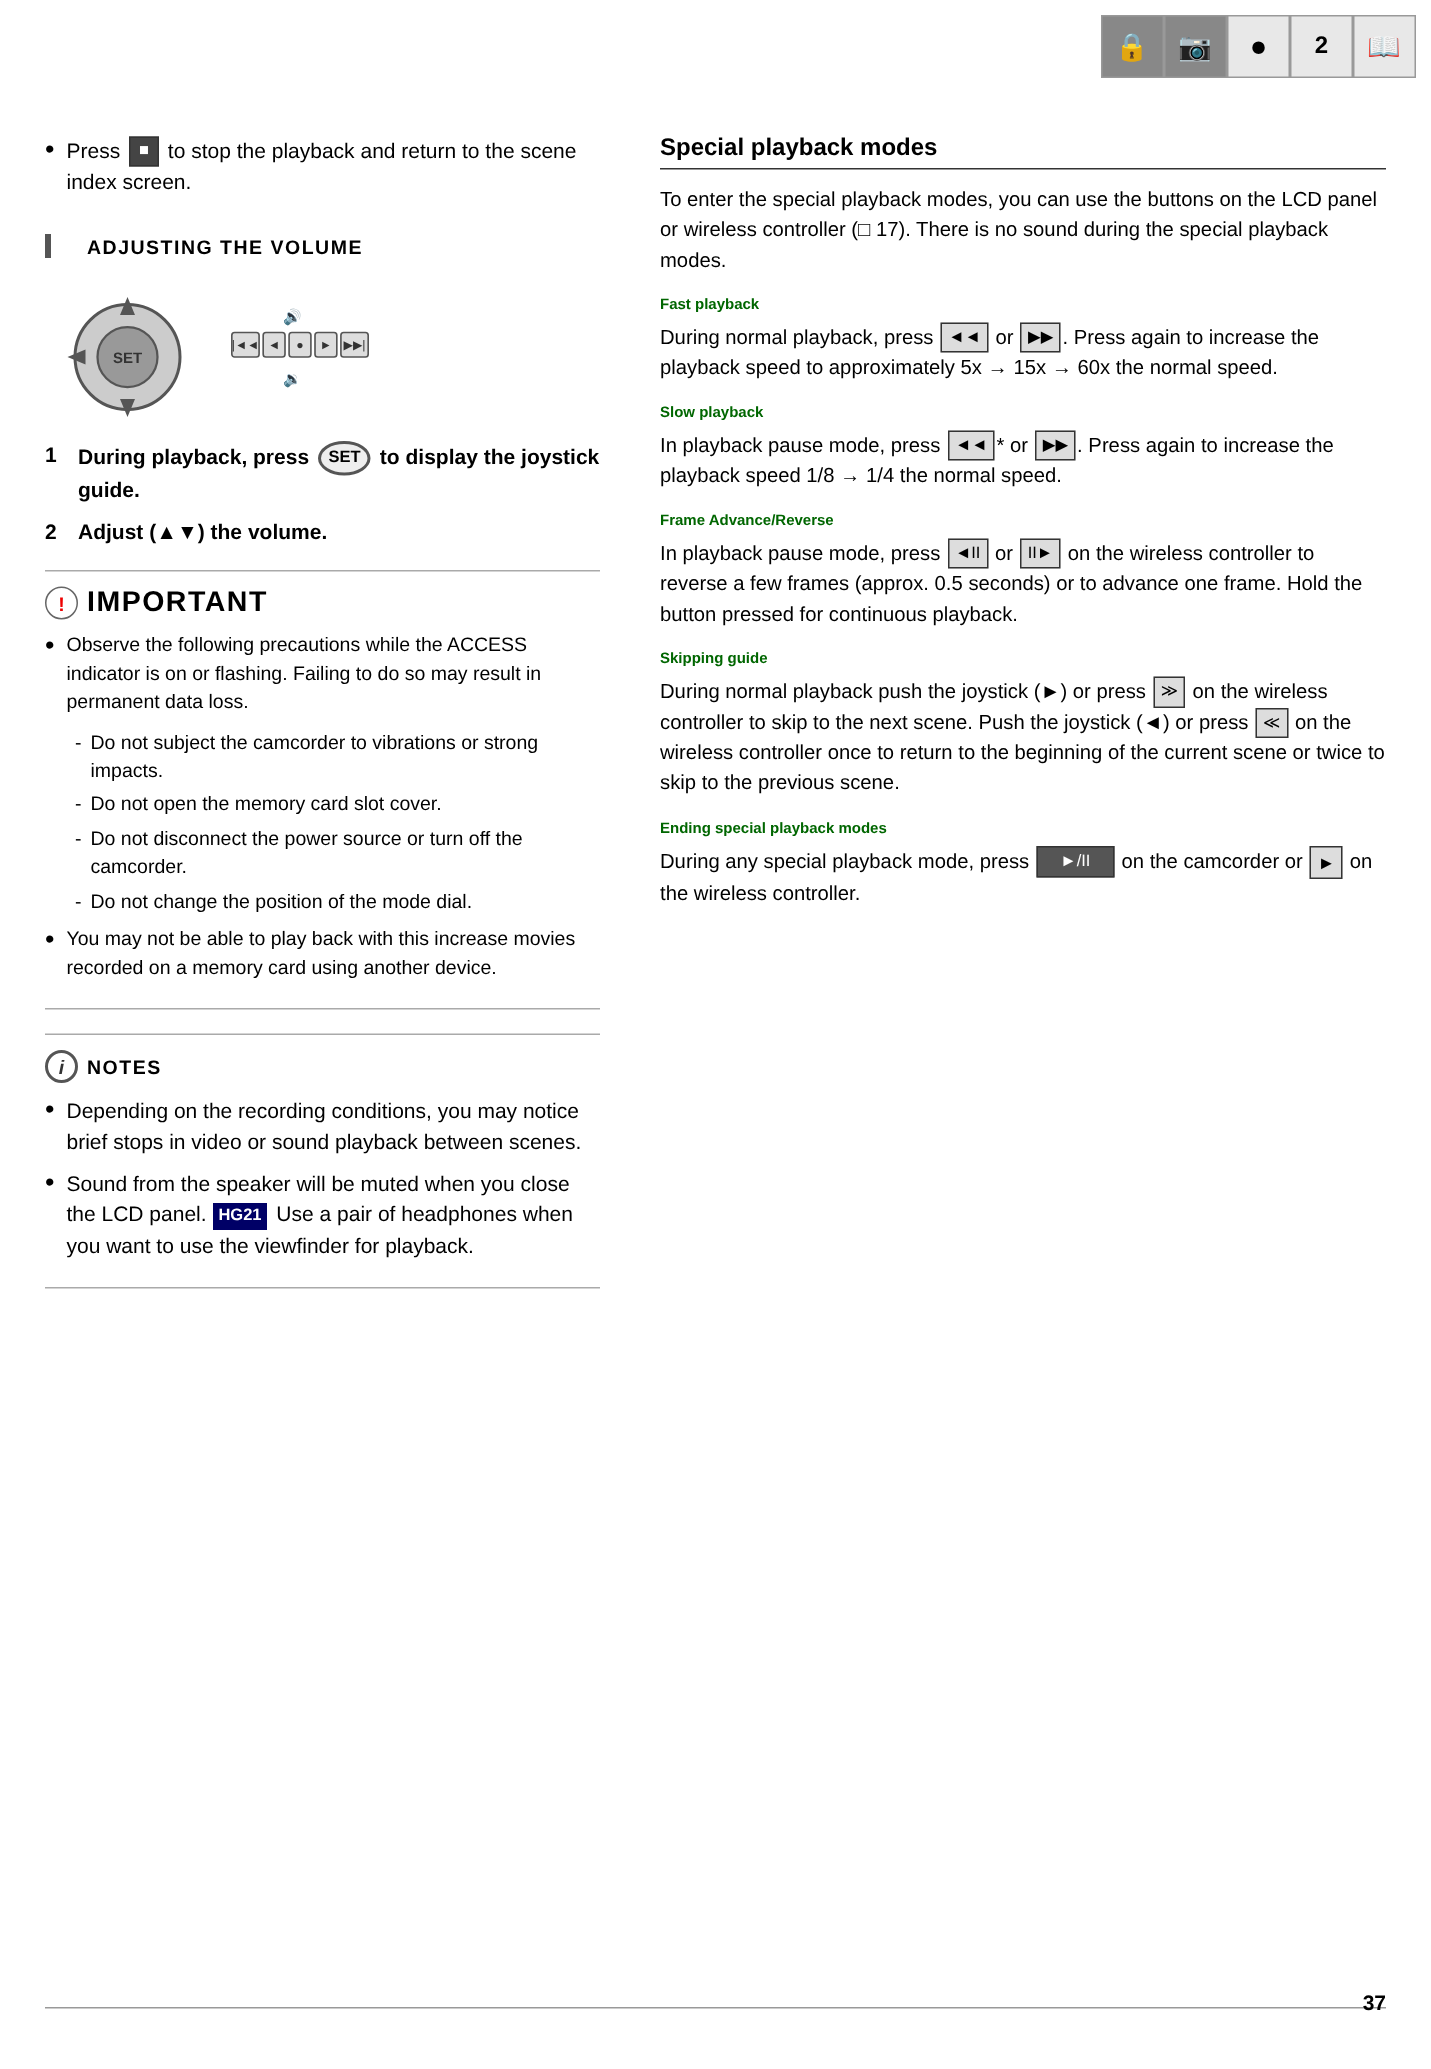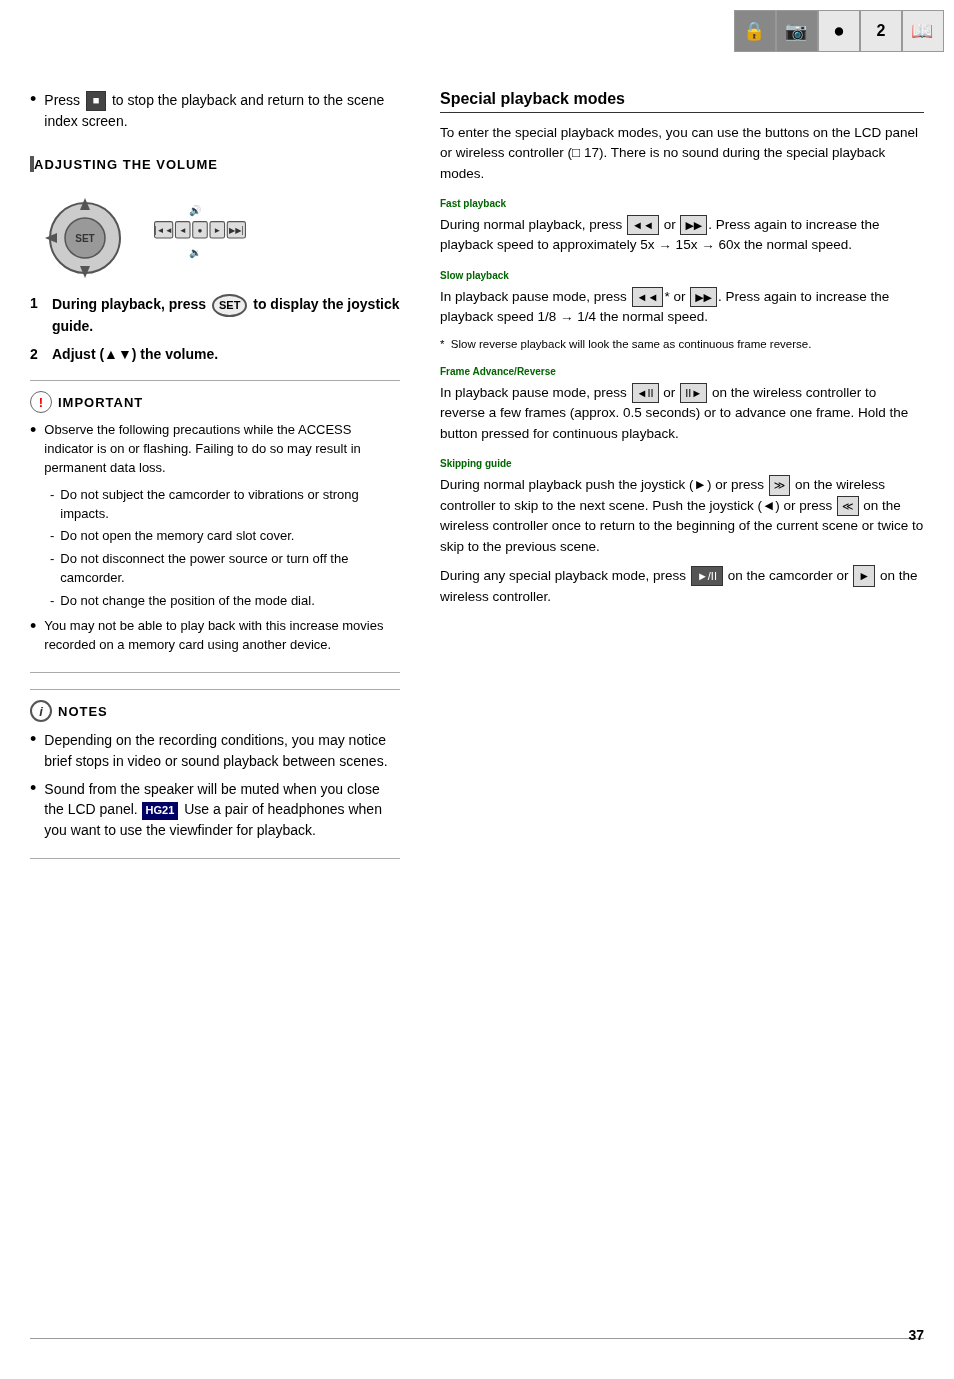--- a/index.html
+++ b/index.html
@@ -85,21 +85,21 @@
       font-weight: bold;
       vertical-align: middle;
       margin: 0 2px;
       min-width: 20px;
       text-align: center;
     }
 
     
     .section-header {
       border-left: 4px solid #555;
-      padding-left: 0;
+      padding-left: 24px;
       margin-bottom: 16px;
       margin-top: 8px;
     }
     .section-header-title {
       font-size: 13px;
       font-weight: bold;
       font-variant: small-caps;
       letter-spacing: 1px;
       text-transform: uppercase;
     }
@@ -167,21 +167,21 @@
       padding: 10px 0;
       margin-bottom: 16px;
     }
     .important-header {
       display: flex;
       align-items: center;
       margin-bottom: 8px;
     }
     .important-header-text {
       font-weight: bold;
-      font-size: 13px;
+      font-size: 19px;
       letter-spacing: 1px;
     }
     .important-bullets {
       font-size: 13px;
       line-height: 1.45;
     }
     .important-bullets .bullet-item {
       font-size: 13px;
     }
     .sub-bullet {
@@ -280,21 +280,21 @@
       padding: 1px 4px;
       font-size: 12px;
       vertical-align: middle;
       margin: 0 1px;
     }
     .icon-play-pause {
       display: inline-block;
       border: 1.5px solid #333;
       background: #555;
       color: #fff;
-      padding: 1px 5px;
+      padding: 1px 15px;
       font-size: 11px;
       vertical-align: middle;
       margin: 0 1px;
     }
 
     
     .hg21-badge {
       display: inline-block;
       background: #006;
       color: #fff;
@@ -492,40 +492,38 @@
       <span class="icon-btn">▶▶</span>. Press again to increase the
       playback speed to approximately 5x → 15x → 60x the normal speed.
     </p>
 
     <div class="right-subsection-title">Slow playback</div>
     <p class="right-text">
       In playback pause mode, press <span class="icon-btn">◄◄</span>* or
       <span class="icon-btn">▶▶</span>. Press again to increase the
       playback speed 1/8 → 1/4 the normal speed.
     </p>
-    <p class="footnote-text">
-      *&nbsp; Slow reverse playback will look the same as continuous frame reverse.
-    </p>
 
     <div class="right-subsection-title">Frame Advance/Reverse</div>
     <p class="right-text">
       In playback pause mode, press <span class="icon-btn">◄II</span> or
       <span class="icon-btn">II►</span> on the wireless controller to
       reverse a few frames (approx. 0.5 seconds) or to advance one frame.
       Hold the button pressed for continuous playback.
     </p>
 
     <div class="right-subsection-title">Skipping guide</div>
     <p class="right-text">
       During normal playback push the joystick (►) or press <span class="icon-btn">≫</span> on the wireless
       controller to skip to the next scene.
       Push the joystick (◄) or press <span class="icon-btn">≪</span> on
       the wireless controller once to return to the beginning of the current scene or twice to skip to the previous scene.
     </p>
 
+    <div class="right-subsection-title">Ending special playback modes</div>
     <p class="right-text">
       During any special playback mode,
       press <span class="icon-play-pause">►/II</span> on the camcorder or <span class="icon-btn-play">►</span>
       on the wireless controller.
     </p>
 
   </div>
 
 </div>
 

